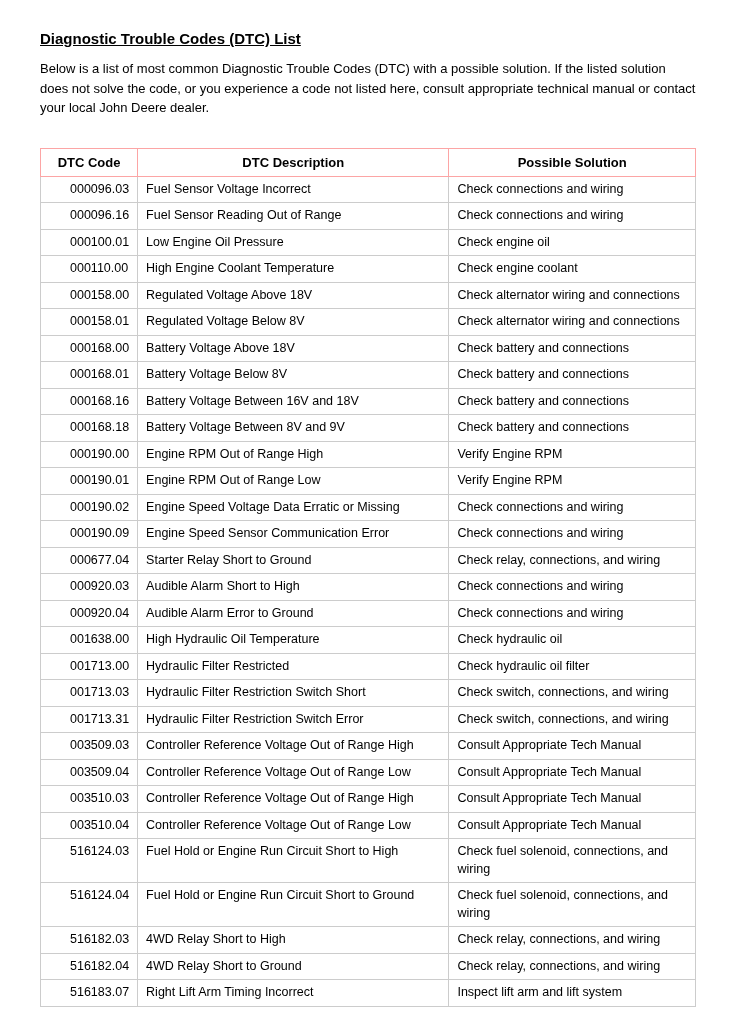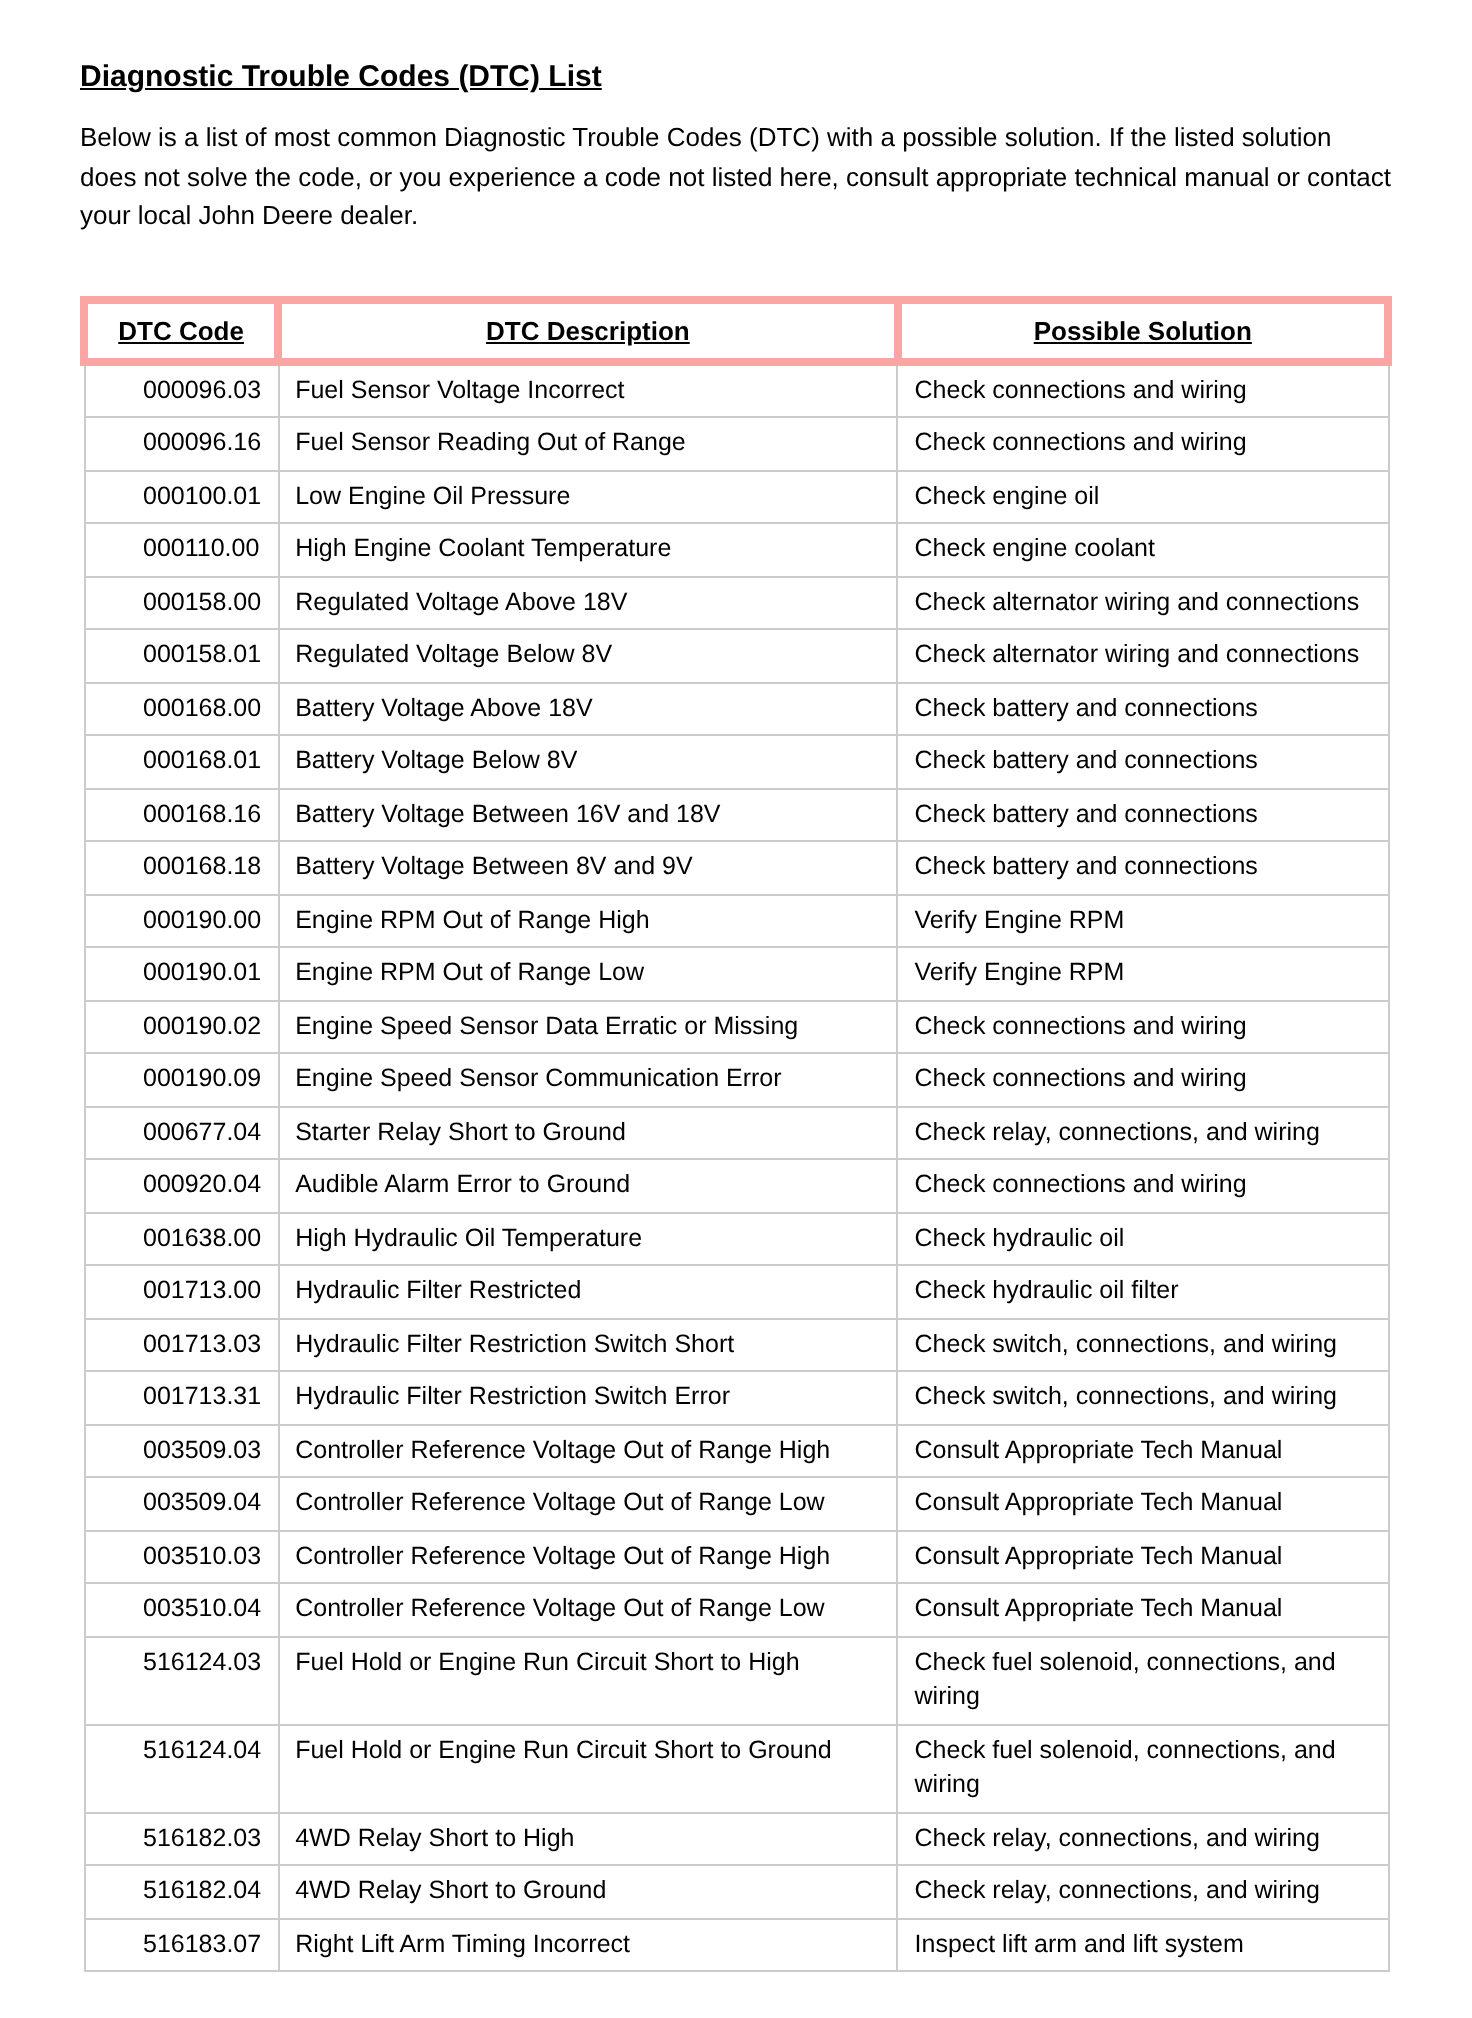--- a/index.html
+++ b/index.html
@@ -25,24 +25,23 @@
     table {
       width: 100%;
       border-collapse: collapse;
       border: 1px solid #999;
       font-size: 12.5px;
     }
     thead tr th {
       background: #fff;
       font-weight: bold;
       text-align: center;
-      border: 4px solid #fca5a5;
+      border: 1px solid #fca5a5;
       padding: 6px 8px;
       font-size: 13px;
-      text-decoration: underline;
     }
     thead tr th:first-child {
       width: 90px;
     }
     thead tr th:nth-child(2) {
       width: 48%;
     }
     thead tr th:nth-child(3) {
       width: 38%;
     }
@@ -128,32 +127,37 @@
         <td>Engine RPM Out of Range High</td>
         <td>Verify Engine RPM</td>
       </tr>
       <tr>
         <td>000190.01</td>
         <td>Engine RPM Out of Range Low</td>
         <td>Verify Engine RPM</td>
       </tr>
       <tr>
         <td>000190.02</td>
-        <td>Engine Speed Sensor Data Erratic or Missing</td>
+        <td>Engine Speed Voltage Data Erratic or Missing</td>
         <td>Check connections and wiring</td>
       </tr>
       <tr>
         <td>000190.09</td>
         <td>Engine Speed Sensor Communication Error</td>
         <td>Check connections and wiring</td>
       </tr>
       <tr>
         <td>000677.04</td>
         <td>Starter Relay Short to Ground</td>
         <td>Check relay, connections, and wiring</td>
+      </tr>
+      <tr>
+        <td>000920.03</td>
+        <td>Audible Alarm Short to High</td>
+        <td>Check connections and wiring</td>
       </tr>
       <tr>
         <td>000920.04</td>
         <td>Audible Alarm Error to Ground</td>
         <td>Check connections and wiring</td>
       </tr>
       <tr>
         <td>001638.00</td>
         <td>High Hydraulic Oil Temperature</td>
         <td>Check hydraulic oil</td>

